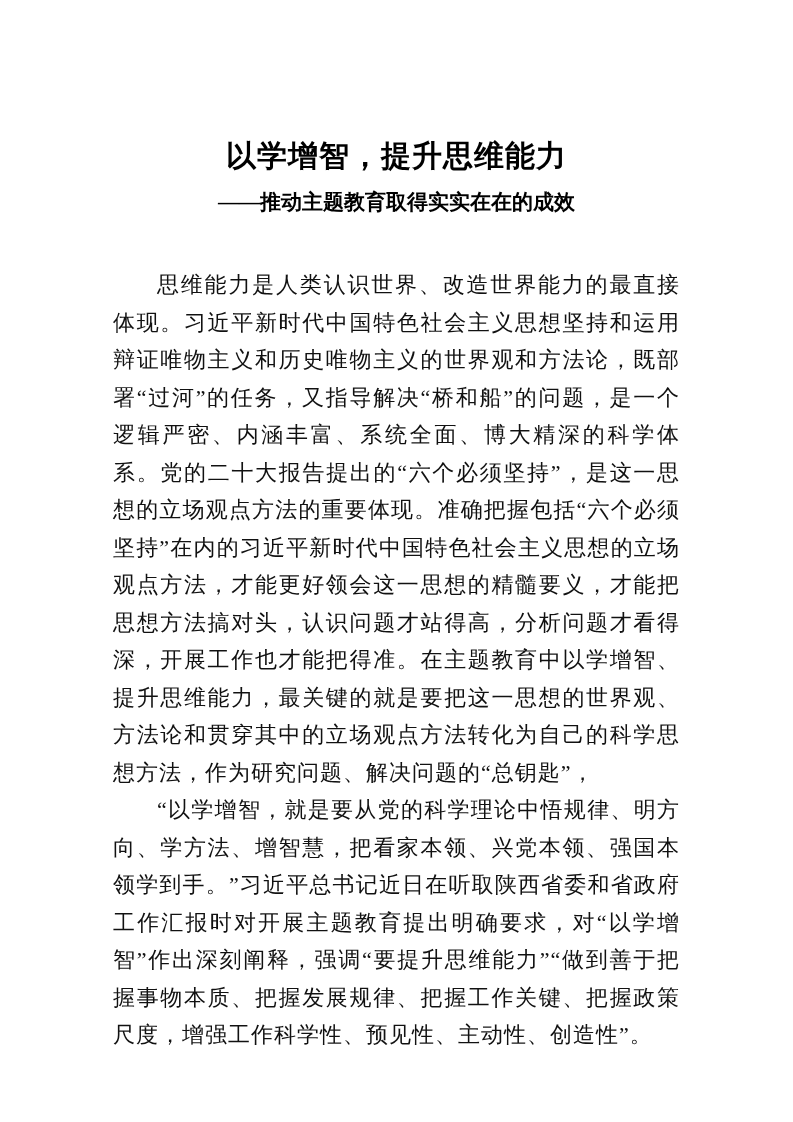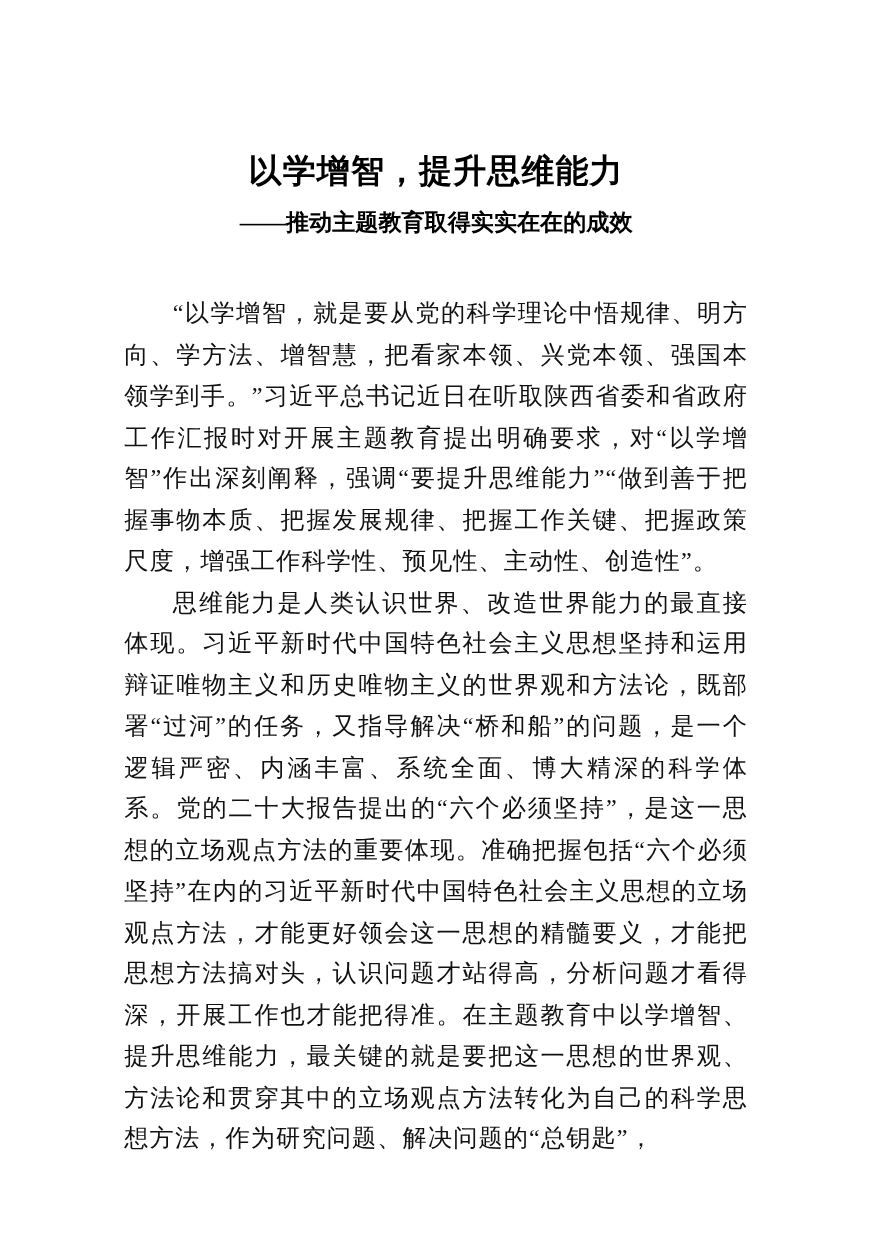--- a/index.html
+++ b/index.html
@@ -55,16 +55,16 @@
     word-break: break-all;
   }
 </style>
 </head>
 <body>
 
 <div class="page">
   <h1 class="doc-title">以学增智，提升思维能力</h1>
   <h2 class="doc-subtitle">——推动主题教育取得实实在在的成效</h2>
   <div class="doc-body">
+    <p>思维能力是人类认识世界、改造世界能力的最直接体现。习近平新时代中国特色社会主义思想坚持和运用辩证唯物主义和历史唯物主义的世界观和方法论，既部署“过河”的任务，又指导解决“桥和船”的问题，是一个逻辑严密、内涵丰富、系统全面、博大精深的科学体系。党的二十大报告提出的“六个必须坚持”，是这一思想的立场观点方法的重要体现。准确把握包括“六个必须坚持”在内的习近平新时代中国特色社会主义思想的立场观点方法，才能更好领会这一思想的精髓要义，才能把思想方法搞对头，认识问题才站得高，分析问题才看得深，开展工作也才能把得准。在主题教育中以学增智、提升思维能力，最关键的就是要把这一思想的世界观、方法论和贯穿其中的立场观点方法转化为自己的科学思想方法，作为研究问题、解决问题的“总钥匙”，</p>
     <p>“以学增智，就是要从党的科学理论中悟规律、明方向、学方法、增智慧，把看家本领、兴党本领、强国本领学到手。”习近平总书记近日在听取陕西省委和省政府工作汇报时对开展主题教育提出明确要求，对“以学增智”作出深刻阐释，强调“要提升思维能力”“做到善于把握事物本质、把握发展规律、把握工作关键、把握政策尺度，增强工作科学性、预见性、主动性、创造性”。</p>
-    <p>思维能力是人类认识世界、改造世界能力的最直接体现。习近平新时代中国特色社会主义思想坚持和运用辩证唯物主义和历史唯物主义的世界观和方法论，既部署“过河”的任务，又指导解决“桥和船”的问题，是一个逻辑严密、内涵丰富、系统全面、博大精深的科学体系。党的二十大报告提出的“六个必须坚持”，是这一思想的立场观点方法的重要体现。准确把握包括“六个必须坚持”在内的习近平新时代中国特色社会主义思想的立场观点方法，才能更好领会这一思想的精髓要义，才能把思想方法搞对头，认识问题才站得高，分析问题才看得深，开展工作也才能把得准。在主题教育中以学增智、提升思维能力，最关键的就是要把这一思想的世界观、方法论和贯穿其中的立场观点方法转化为自己的科学思想方法，作为研究问题、解决问题的“总钥匙”，</p>
   </div>
 </div>
 
 </body></html>

